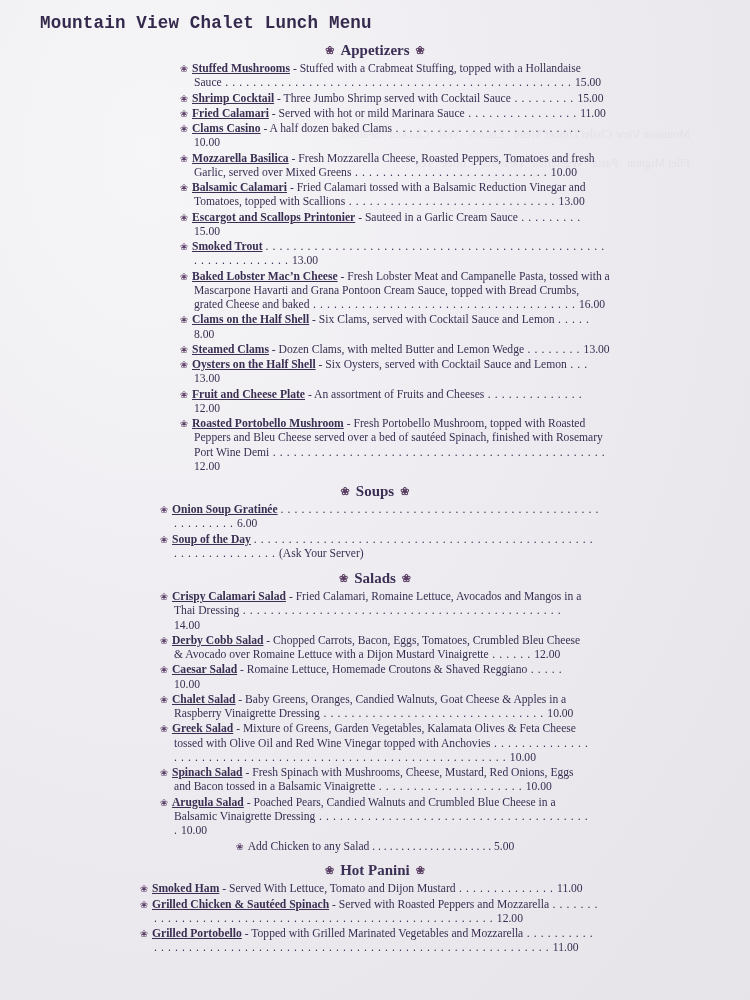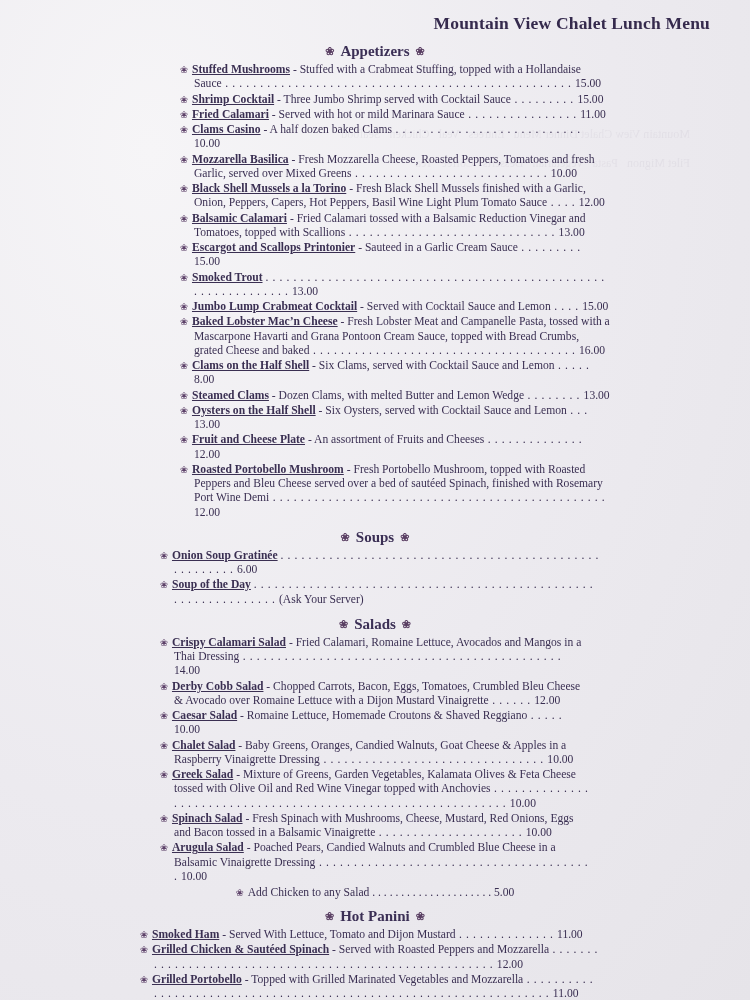--- a/index.html
+++ b/index.html
@@ -17,26 +17,27 @@
   #page {
     position: relative;
     width: 750px;
     height: 1000px;
     background:
       radial-gradient(ellipse at 20% 15%, #f6f5f7 0%, #eceaef 55%, #e6e4e9 100%);
     box-sizing: border-box;
     padding: 10px 40px 0 40px;
   }
   .menu-title {
-    text-align: right;
+    text-align: left;
     font-size: 17.5px;
     font-weight: bold;
     letter-spacing: 0.2px;
     color: #352a4d;
     margin: 3px 0 6px 0;
+    font-family: Liberation Mono, monospace;
   }
   .section-head {
     text-align: center;
     font-size: 15px;
     font-weight: bold;
     color: #3b2f55;
     margin: 9px 0 3px 0;
   }
   .section-head .flower {
     font-size: 11px;
@@ -121,25 +122,23 @@
   <h1 class="menu-title">Mountain View Chalet Lunch Menu</h1>
 
   <div id="sections-root">
       <div class="section-head"><span class="flower">❀</span><span>Appetizers</span><span class="flower">❀</span></div>
       <ul class="items appetizers">
         <li class="item"><span class="bullet">❀</span><span class="name">Stuffed Mushrooms</span> <span class="desc">- Stuffed with a Crabmeat Stuffing, topped with a Hollandaise Sauce</span><span class="dots"> . . . . . . . . . . . . . . . . . . . . . . . . . . . . . . . . . . . . . . . . . . . . . . . . . . </span><span class="price">15.00</span></li>
         <li class="item"><span class="bullet">❀</span><span class="name">Shrimp Cocktail</span> <span class="desc">- Three Jumbo Shrimp served with Cocktail Sauce</span><span class="dots"> . . . . . . . . . </span><span class="price">15.00</span></li>
         <li class="item"><span class="bullet">❀</span><span class="name">Fried Calamari</span> <span class="desc">- Served with hot or mild Marinara Sauce</span><span class="dots"> . . . . . . . . . . . . . . . . </span><span class="price">11.00</span></li>
         <li class="item"><span class="bullet">❀</span><span class="name">Clams Casino</span> <span class="desc">- A half dozen baked Clams</span><span class="dots"> . . . . . . . . . . . . . . . . . . . . . . . . . . . </span><span class="price">10.00</span></li>
         <li class="item"><span class="bullet">❀</span><span class="name">Mozzarella Basilica</span> <span class="desc">- Fresh Mozzarella Cheese, Roasted Peppers, Tomatoes and fresh Garlic, served over Mixed Greens</span><span class="dots"> . . . . . . . . . . . . . . . . . . . . . . . . . . . . </span><span class="price">10.00</span></li>
-        <li class="item"><span class="bullet">❀</span><span class="name">Black Shell Mussels a la Torino</span> <span class="desc">- Fresh Black Shell Mussels finished with a Garlic, Onion, Peppers, Capers, Hot Peppers, Basil Wine Light Plum Tomato Sauce</span><span class="dots"> . . . . </span><span class="price">12.00</span></li>
         <li class="item"><span class="bullet">❀</span><span class="name">Balsamic Calamari</span> <span class="desc">- Fried Calamari tossed with a Balsamic Reduction Vinegar and Tomatoes, topped with Scallions</span><span class="dots"> . . . . . . . . . . . . . . . . . . . . . . . . . . . . . . </span><span class="price">13.00</span></li>
         <li class="item"><span class="bullet">❀</span><span class="name">Escargot and Scallops Printonier</span> <span class="desc">- Sauteed in a Garlic Cream Sauce</span><span class="dots"> . . . . . . . . . </span><span class="price">15.00</span></li>
         <li class="item"><span class="bullet">❀</span><span class="name">Smoked Trout</span> <span class="desc"></span><span class="dots"> . . . . . . . . . . . . . . . . . . . . . . . . . . . . . . . . . . . . . . . . . . . . . . . . . . . . . . . . . . . . . . . </span><span class="price">13.00</span></li>
-        <li class="item"><span class="bullet">❀</span><span class="name">Jumbo Lump Crabmeat Cocktail</span> <span class="desc">- Served with Cocktail Sauce and Lemon</span><span class="dots"> . . . . </span><span class="price">15.00</span></li>
         <li class="item"><span class="bullet">❀</span><span class="name">Baked Lobster Mac’n Cheese</span> <span class="desc">- Fresh Lobster Meat and Campanelle Pasta, tossed with a Mascarpone Havarti and Grana Pontoon Cream Sauce, topped with Bread Crumbs, grated Cheese and baked</span><span class="dots"> . . . . . . . . . . . . . . . . . . . . . . . . . . . . . . . . . . . . . . </span><span class="price">16.00</span></li>
         <li class="item"><span class="bullet">❀</span><span class="name">Clams on the Half Shell</span> <span class="desc">- Six Clams, served with Cocktail Sauce and Lemon</span><span class="dots"> . . . . . </span><span class="price">8.00</span></li>
         <li class="item"><span class="bullet">❀</span><span class="name">Steamed Clams</span> <span class="desc">- Dozen Clams, with melted Butter and Lemon Wedge</span><span class="dots"> . . . . . . . . </span><span class="price">13.00</span></li>
         <li class="item"><span class="bullet">❀</span><span class="name">Oysters on the Half Shell</span> <span class="desc">- Six Oysters, served with Cocktail Sauce and Lemon</span><span class="dots"> . . . </span><span class="price">13.00</span></li>
         <li class="item"><span class="bullet">❀</span><span class="name">Fruit and Cheese Plate</span> <span class="desc">- An assortment of Fruits and Cheeses</span><span class="dots"> . . . . . . . . . . . . . . </span><span class="price">12.00</span></li>
         <li class="item"><span class="bullet">❀</span><span class="name">Roasted Portobello Mushroom</span> <span class="desc">- Fresh Portobello Mushroom, topped with Roasted Peppers and Bleu Cheese served over a bed of sautéed Spinach, finished with Rosemary Port Wine Demi</span><span class="dots"> . . . . . . . . . . . . . . . . . . . . . . . . . . . . . . . . . . . . . . . . . . . . . . . . </span><span class="price">12.00</span></li>
       </ul>
       <div class="section-head"><span class="flower">❀</span><span>Soups</span><span class="flower">❀</span></div>
       <ul class="items soups">
         <li class="item"><span class="bullet">❀</span><span class="name">Onion Soup Gratinée</span> <span class="desc"></span><span class="dots"> . . . . . . . . . . . . . . . . . . . . . . . . . . . . . . . . . . . . . . . . . . . . . . . . . . . . . . . </span><span class="price">6.00</span></li>

